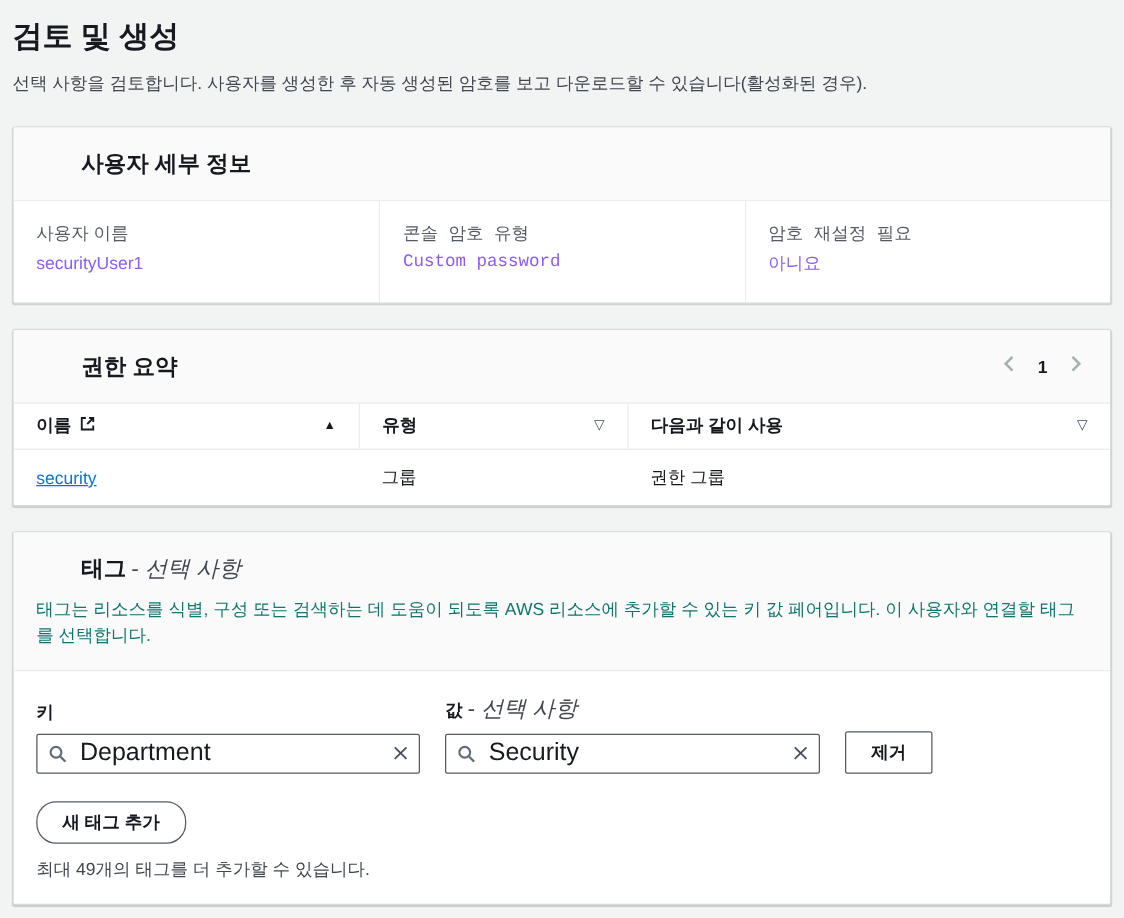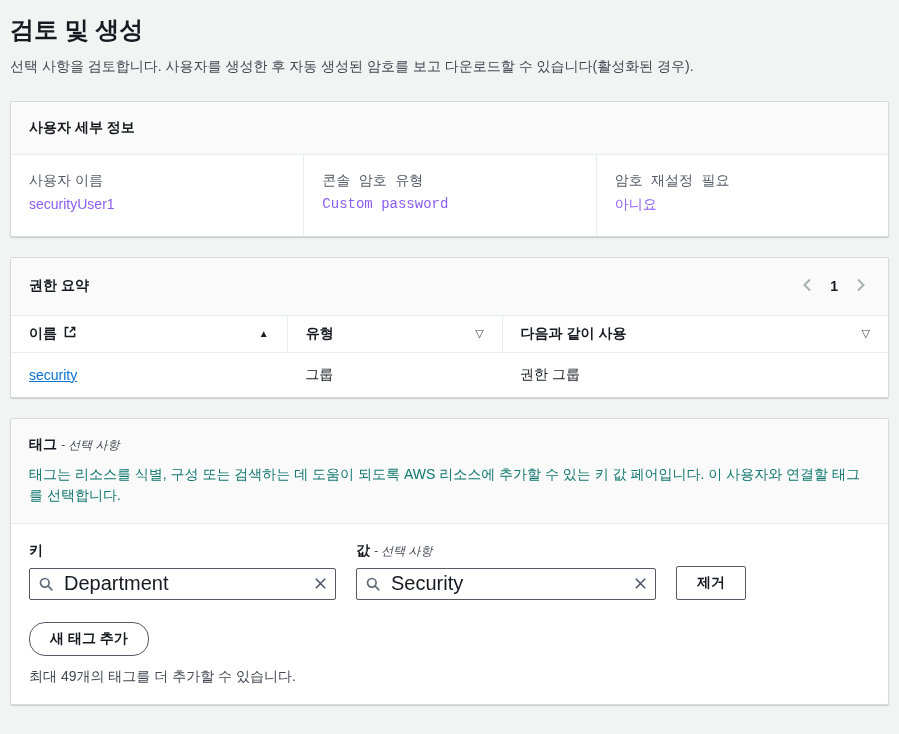--- a/index.html
+++ b/index.html
@@ -23,21 +23,21 @@
     border:1px solid #d5dbdb;
     border-radius:2px;
     box-shadow:0 1px 1px rgba(0,28,36,.18);
     margin-bottom:20px;
   }
   .card-header {
     background:#fafafa;
     border-bottom:1px solid #eaeded;
     padding:17px 18px;
   }
-  .card-title { font-size:14px; font-weight:700; display:inline; }
+  .card-title { font-size:18px; font-weight:700; display:inline;margin-left:36px; }
   .card-header-row { display:flex; align-items:center; justify-content:space-between; }
 
   
   .detail-cols { display:flex; }
   .detail-col { flex:1 1 33.33%; padding:17px 18px 22px 18px; }
   .detail-col + .detail-col { border-left:1px solid #eaeded;font-family:Liberation Mono, monospace; }
   .field-label { color:#545b64; font-size:14px; margin-bottom:6px; }
   .field-value { color:#8b5cf6; font-size:14px; }
 
   
@@ -60,21 +60,21 @@
   .th-label { display:flex; align-items:center; gap:6px; }
   .th-icon-right { margin-left:auto; font-size:11px; color:#414d5c; line-height:1; }
   .sort-asc { color:#16191f; font-size:10px; }
   .col-name { width:31.5%; }
   .col-type { width:24.5%; }
   .col-used { width:44%; }
   a.row-link { color:#0972d3; text-decoration:underline; cursor:pointer; }
 
   
   .tags-desc { font-size:14px; color:#0f766e; margin-top:10px; line-height:1.5; }
-  .optional-suffix { font-style:italic; font-weight:400; font-size:12px; color:#414750; }
+  .optional-suffix { font-style:italic; font-weight:400; font-size:18px; color:#414750; }
   .tags-body { padding:18px; }
   .tag-grid { display:flex; gap:20px; align-items:flex-end; }
   .tag-field { display:flex; flex-direction:column; }
   .tag-field-key { width:307px; }
   .tag-field-value { width:300px; }
   .tag-label { font-size:14px; font-weight:700; margin-bottom:8px; }
   .input-wrap { position:relative; }
   .input-wrap input {
     width:100%; height:32px;
     border:1px solid #545b64; border-radius:2px;

